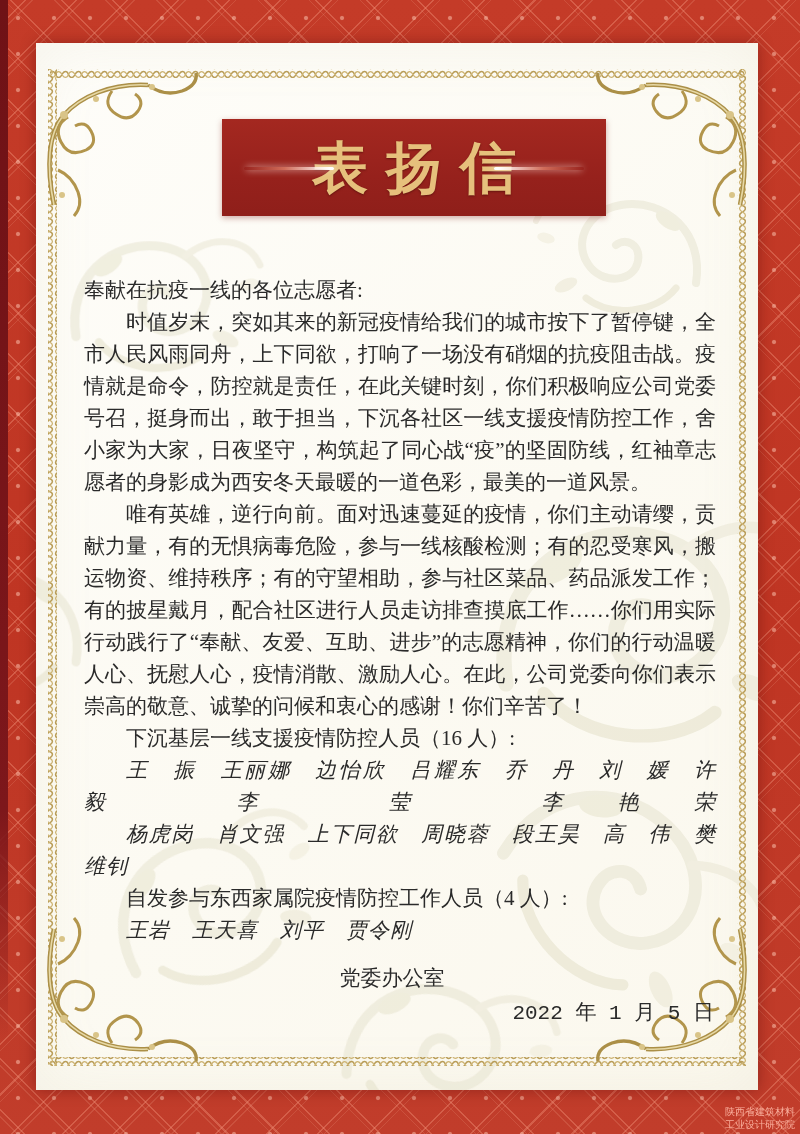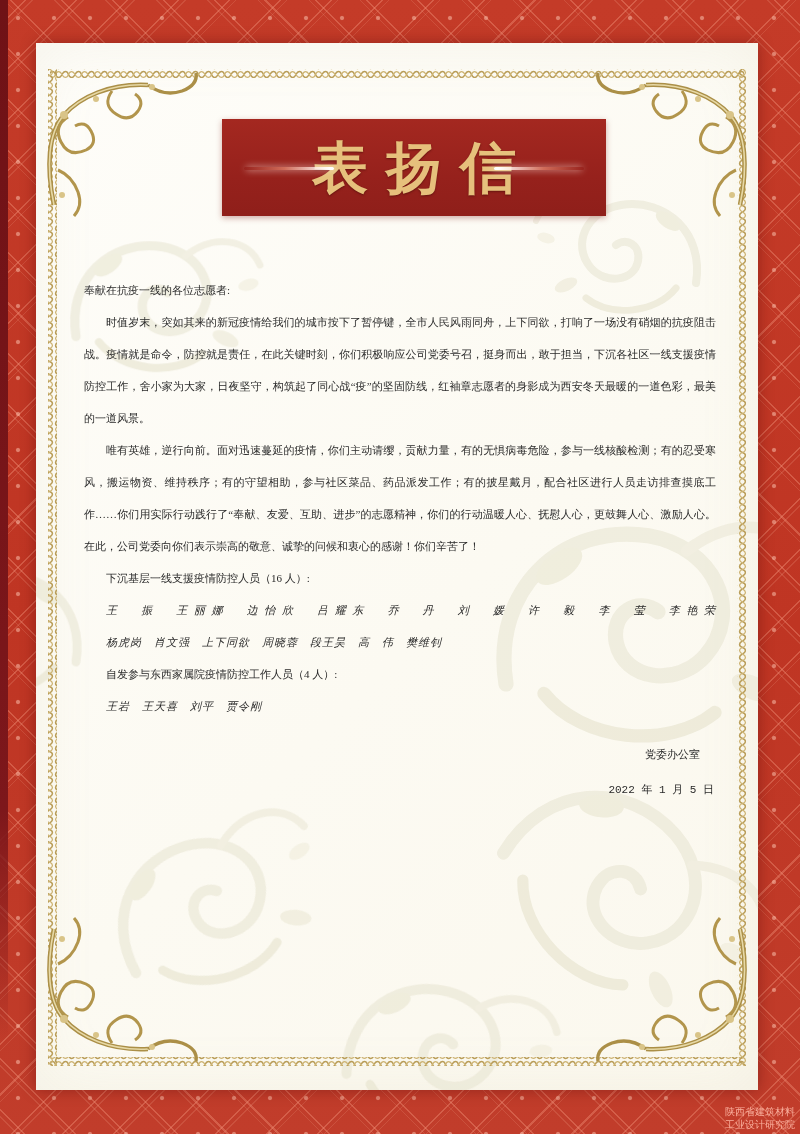--- a/index.html
+++ b/index.html
@@ -52,29 +52,29 @@
     box-shadow:2px 0 7px rgba(255,240,230,.8);
   }
   .glow-line.right{
     right:22px;
     background:linear-gradient(270deg,rgba(255,120,95,0) 0%,rgba(255,170,140,.55) 45%,#ffffff 96%);
     box-shadow:-2px 0 7px rgba(255,240,230,.8);
   }
   
   .content{
     position:absolute;left:84px;right:84px;top:274px;
-    font-size:11px;line-height:32px;color:#2a2a2a;
+    font-size:21px;line-height:32px;color:#2a2a2a;
     text-align:justify;
   }
   .content p{margin:0;}
   .indent{text-indent:2em;}
   .names-justify{text-align:justify;text-align-last:justify;}
   .names{letter-spacing:1px;font-style:italic;}
   .sign-block{margin-top:14px;text-align:right;}
-  .signature{padding-right:16px;line-height:36px;}
+  .signature{padding-right:16px;line-height:36px;text-align:center;}
   .date{padding-right:2px;line-height:36px;font-family:Liberation Mono, monospace;}
   
   .watermark{
     position:absolute;right:5px;bottom:3px;text-align:left;
     font-family:"Liberation Sans","DejaVu Sans",sans-serif;
     font-size:10px;line-height:13px;color:rgba(255,184,166,.92);
   }
 </style>
 </head>
 <body>
@@ -140,21 +140,21 @@
 
 <div class="banner">
   <span class="glow-line left"></span>
   <span class="banner-title">表扬信</span>
   <span class="glow-line right"></span>
 </div>
 
 <div class="content">
   <p>奉献在抗疫一线的各位志愿者:</p>
   <p class="indent">时值岁末，突如其来的新冠疫情给我们的城市按下了暂停键，全市人民风雨同舟，上下同欲，打响了一场没有硝烟的抗疫阻击战。疫情就是命令，防控就是责任，在此关键时刻，你们积极响应公司党委号召，挺身而出，敢于担当，下沉各社区一线支援疫情防控工作，舍小家为大家，日夜坚守，构筑起了同心战“疫”的坚固防线，红袖章志愿者的身影成为西安冬天最暖的一道色彩，最美的一道风景。</p>
-  <p class="indent">唯有英雄，逆行向前。面对迅速蔓延的疫情，你们主动请缨，贡献力量，有的无惧病毒危险，参与一线核酸检测；有的忍受寒风，搬运物资、维持秩序；有的守望相助，参与社区菜品、药品派发工作；有的披星戴月，配合社区进行人员走访排查摸底工作……你们用实际行动践行了“奉献、友爱、互助、进步”的志愿精神，你们的行动温暖人心、抚慰人心，更鼓舞人心、激励人心。在此，公司党委向你们表示崇高的敬意、诚挚的问候和衷心的感谢！你们辛苦了！</p>
+  <p class="indent">唯有英雄，逆行向前。面对迅速蔓延的疫情，你们主动请缨，贡献力量，有的无惧病毒危险，参与一线核酸检测；有的忍受寒风，搬运物资、维持秩序；有的守望相助，参与社区菜品、药品派发工作；有的披星戴月，配合社区进行人员走访排查摸底工作……你们用实际行动践行了“奉献、友爱、互助、进步”的志愿精神，你们的行动温暖人心、抚慰人心，疫情消散、激励人心。在此，公司党委向你们表示崇高的敬意、诚挚的问候和衷心的感谢！你们辛苦了！</p>
 
   <p class="indent">下沉基层一线支援疫情防控人员（16 人）:</p>
   <p class="indent names names-justify">王　振　王丽娜　边怡欣　吕耀东　乔　丹　刘　媛　许　毅　李　莹　李艳荣</p>
   <p class="indent names">杨虎岗　肖文强　上下同欲　周晓蓉　段王昊　高　伟　樊维钊</p>
 
   <p class="indent">自发参与东西家属院疫情防控工作人员（4 人）:</p>
   <p class="indent names">王岩　王天喜　刘平　贾令刚</p>
 
   <div class="sign-block">
     <p class="signature">党委办公室</p>

